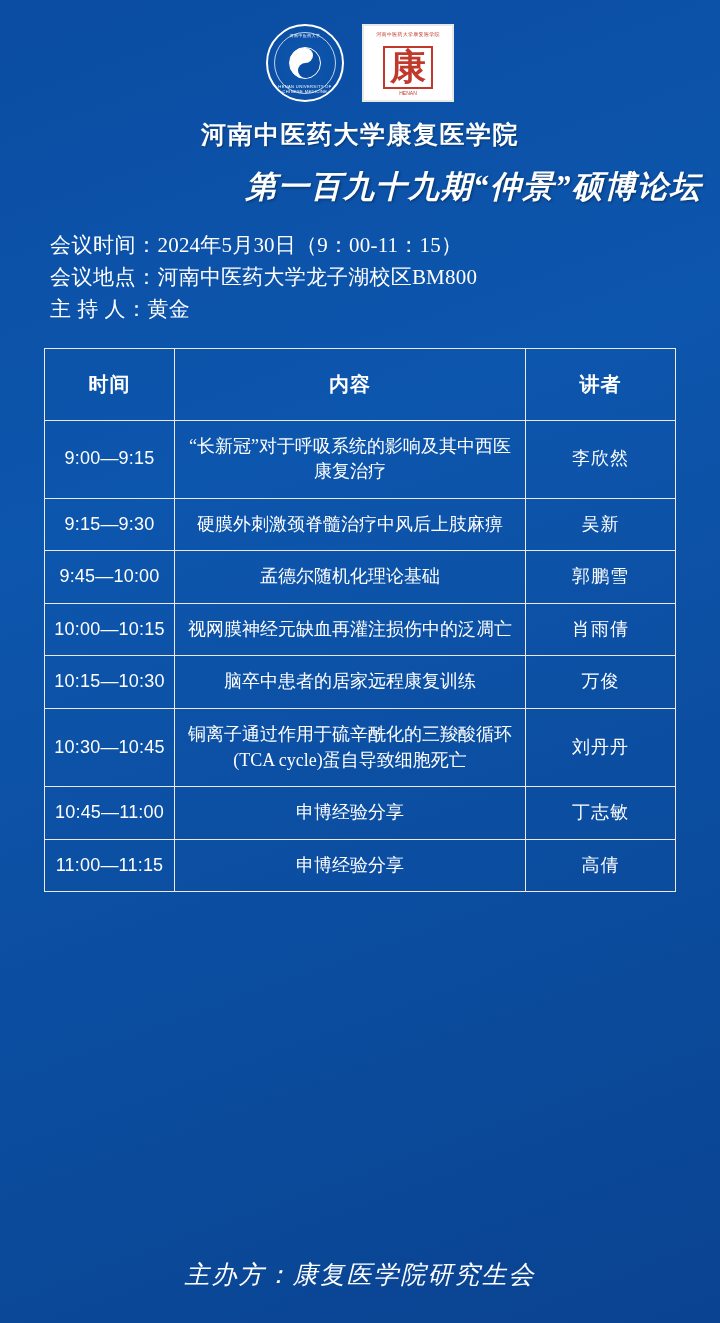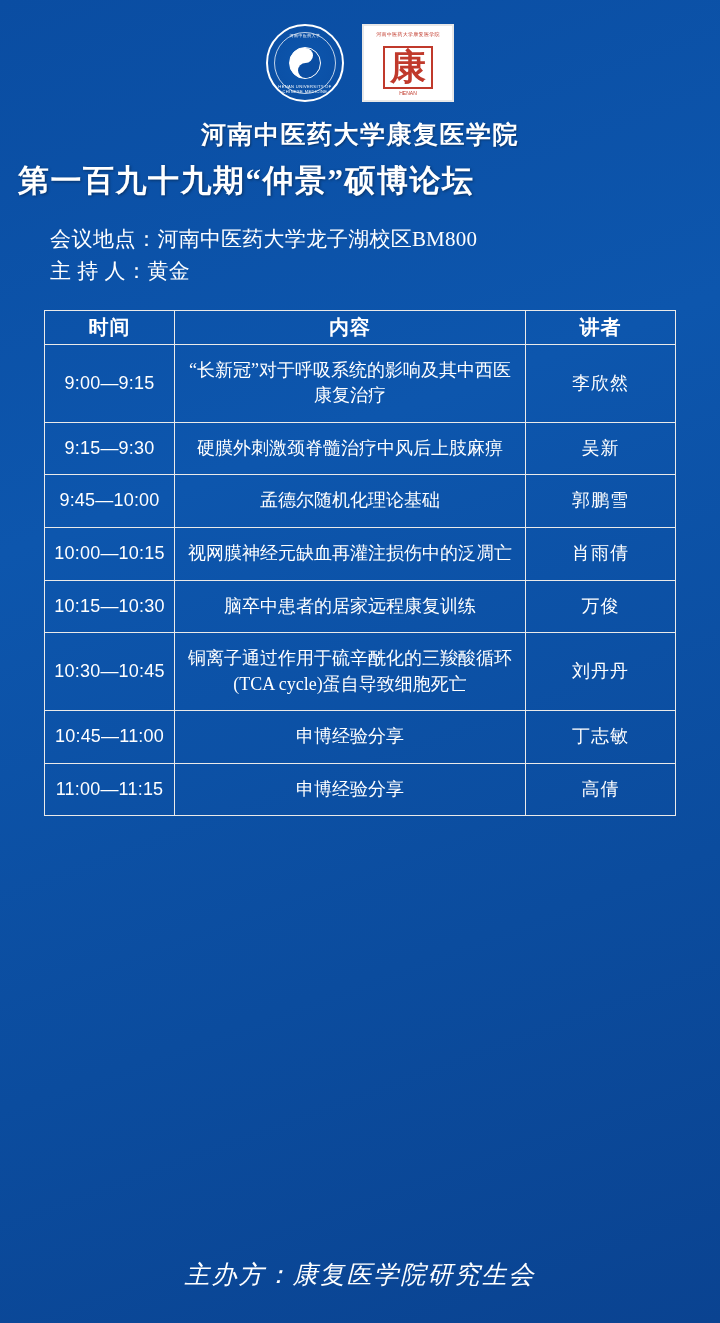--- a/index.html
+++ b/index.html
@@ -125,26 +125,27 @@
   
   .title-main {
     text-align: center;
     font-size: 25px;
     font-weight: bold;
     letter-spacing: 1.5px;
     margin-top: 16px;
     text-shadow: 1px 1px 2px rgba(0,0,0,0.35);
   }
   .title-sub {
-    text-align: left;
+    text-align: right;
     font-size: 31px;
     font-weight: bold;
     letter-spacing: 1.5px;
-    margin-top: 9px;
+    margin-top: 15px;
     text-shadow: 1px 1px 3px rgba(0,0,0,0.4);
+    font-style: italic;
   }
 
   
   .info {
     margin-top: 22px;
     padding-left: 32px;
     font-size: 21px;
     line-height: 1.52;
   }
   .info-row {
@@ -166,21 +167,21 @@
   }
   .schedule th, .schedule td {
     border: 1px solid #eaeaea;
     text-align: center;
     vertical-align: middle;
     color: #ffffff;
   }
   .schedule th {
     font-size: 20px;
     font-weight: bold;
-    padding: 3px 4px;
+    padding: 22px 4px;
     letter-spacing: 1px;
   }
   .schedule td {
     font-size: 18px;
     padding: 13px 8px;
     line-height: 1.42;
   }
   .col-time { width: 130px; }
   .col-topic { width: auto; }
   .col-speaker { width: 150px; }
@@ -231,20 +232,23 @@
         <div class="bot-band">HENAN</div>
       </div>
     </div>
   </div>
 
   <div class="title-main">河南中医药大学康复医学院</div>
   <div class="title-sub">第一百九十九期“仲景”硕博论坛</div>
 
   <div class="info">
     <div class="info-row">
+      <span class="info-label">会议时间：</span><span class="info-value">2024年5月30日（9：00-11：15）</span>
+    </div>
+    <div class="info-row">
       <span class="info-label">会议地点：</span><span class="info-value">河南中医药大学龙子湖校区BM800</span>
     </div>
     <div class="info-row">
       <span class="info-label">主 持 人：</span><span class="info-value">黄金</span>
     </div>
   </div>
 
   <table class="schedule">
     <colgroup>
       <col class="col-time">

